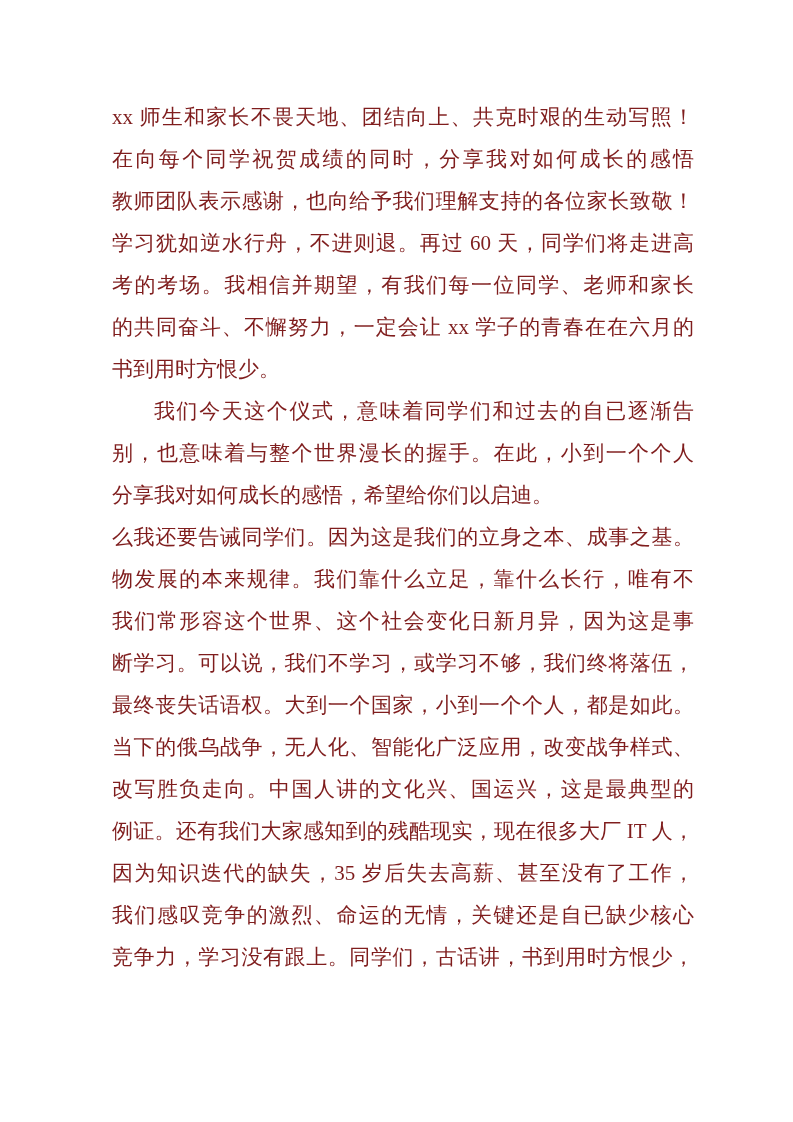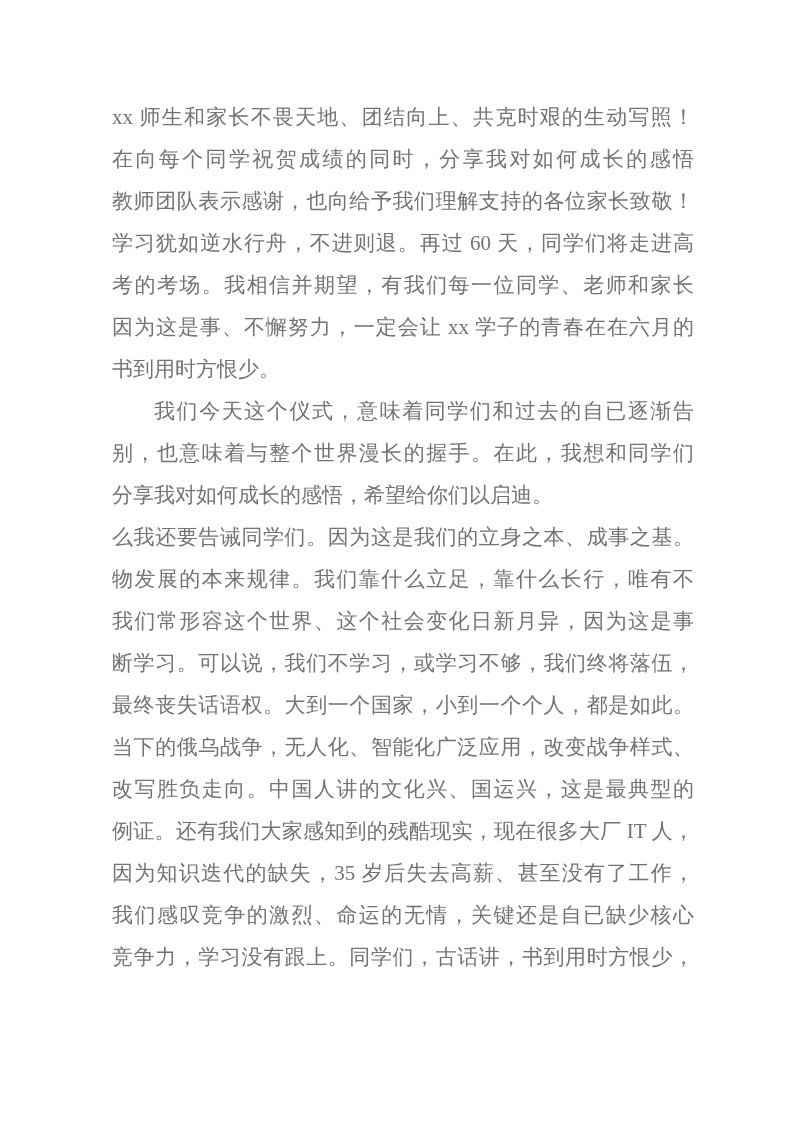--- a/index.html
+++ b/index.html
@@ -14,21 +14,21 @@
     background: #ffffff;
     overflow: hidden;
   }
   .text-area {
     position: absolute;
     left: 112px;
     top: 96px;
     width: 582px;
     font-family: "Liberation Serif", "DejaVu Serif", serif;
     font-size: 21px;
-    color: #737373;
+    color: #7f1d1d;
     font-weight: 400;
   }
   .paragraph {
     margin: 0;
     padding: 0;
   }
   .line {
     height: 42px;
     line-height: 42px;
     text-align: justify;
@@ -49,26 +49,26 @@
 <body>
 
 <div class="page">
   <div class="text-area">
       <div class="paragraph">
         <div class="line fill">xx 师生和家长不畏天地、团结向上、共克时艰的生动写照！</div>
         <div class="line fill">在向每个同学祝贺成绩的同时，分享我对如何成长的感悟</div>
         <div class="line fill">教师团队表示感谢，也向给予我们理解支持的各位家长致敬！</div>
         <div class="line fill">学习犹如逆水行舟，不进则退。再过 60 天，同学们将走进高</div>
         <div class="line fill">考的考场。我相信并期望，有我们每一位同学、老师和家长</div>
-        <div class="line fill">因为这是事、不懈努力，一定会让 xx 学子的青春在在六月的</div>
+        <div class="line fill">的共同奋斗、不懈努力，一定会让 xx 学子的青春在在六月的</div>
         <div class="line last">书到用时方恨少。</div>
       </div>
       <div class="paragraph">
         <div class="line fill indent">我们今天这个仪式，意味着同学们和过去的自已逐渐告</div>
-        <div class="line fill">别，也意味着与整个世界漫长的握手。在此，我想和同学们</div>
+        <div class="line fill">别，也意味着与整个世界漫长的握手。在此，小到一个个人</div>
         <div class="line last">分享我对如何成长的感悟，希望给你们以启迪。</div>
       </div>
       <div class="paragraph">
         <div class="line fill">么我还要告诫同学们。因为这是我们的立身之本、成事之基。</div>
         <div class="line fill">物发展的本来规律。我们靠什么立足，靠什么长行，唯有不</div>
         <div class="line fill">我们常形容这个世界、这个社会变化日新月异，因为这是事</div>
         <div class="line fill">断学习。可以说，我们不学习，或学习不够，我们终将落伍，</div>
         <div class="line fill">最终丧失话语权。大到一个国家，小到一个个人，都是如此。</div>
         <div class="line fill">当下的俄乌战争，无人化、智能化广泛应用，改变战争样式、</div>
         <div class="line fill">改写胜负走向。中国人讲的文化兴、国运兴，这是最典型的</div>

